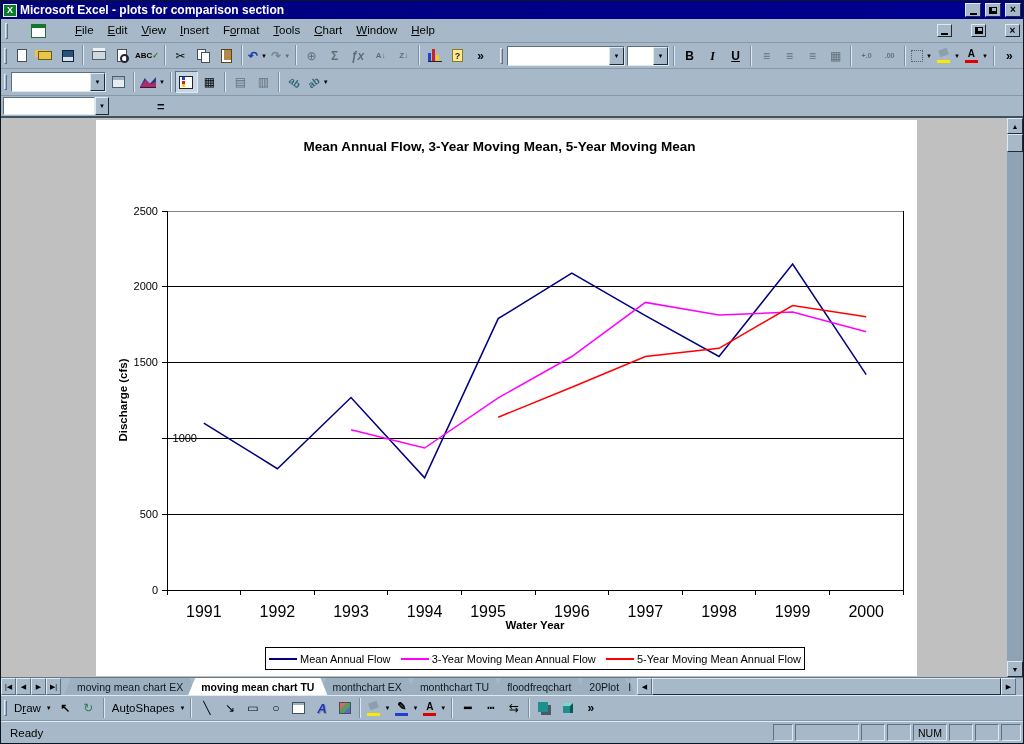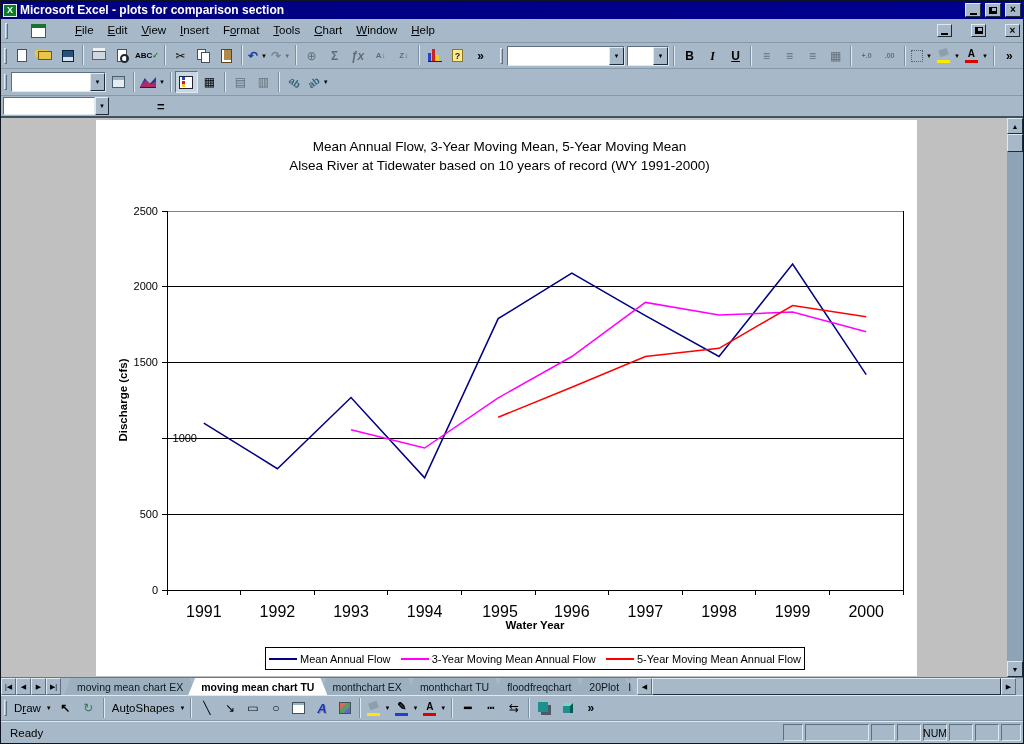--- a/index.html
+++ b/index.html
@@ -87,21 +87,21 @@
   .formularow{height:22px;display:flex;align-items:center;background:var(--face);padding:1px 0 1px 2px;flex:0 0 auto;border-bottom:2px solid #41525f;}
   .namebox{width:92px;height:18px;background:#fff;border:1px solid;border-color:var(--sh) var(--hl) var(--hl) var(--sh);}
   .nb-dd{width:14px;height:18px;background:var(--face);border:1px solid;border-color:var(--hl) var(--dk) var(--dk) var(--hl);display:flex;align-items:center;justify-content:center;font-size:6px;}
   .equals{font-weight:bold;font-size:13px;margin-left:48px;}
   .fx-area{flex:1;height:18px;}
 
   
   .main{flex:1;position:relative;background:#c0c0c0;overflow:hidden;}
   .sheet{position:absolute;left:95px;top:2px;width:821px;height:556px;background:#fff;}
   .ct{position:absolute;color:#000;}
-  .chart-title{left:0;right:14px;top:17px;text-align:center;font-weight:normal;font-size:13.5px;line-height:19px;}
+  .chart-title{left:0;right:14px;top:17px;text-align:center;font-weight:bold;font-size:13.5px;line-height:19px;}
   .ylabel{left:27px;top:280px;transform:translate(-50%,-50%) rotate(-90deg);font-weight:bold;font-size:11.5px;white-space:nowrap;}
   .xlabel{left:439px;top:499px;transform:translateX(-50%);font-weight:bold;font-size:11.5px;}
   .ytick{position:absolute;width:62px;text-align:right;font-size:11px;}
   .xtick{position:absolute;width:64px;text-align:center;font-size:16px;top:483px;}
   #chart-svg{position:absolute;inset:0;}
   .legend{position:absolute;left:169px;top:527px;width:540px;height:23px;border:1px solid #000;background:#fff;
           display:flex;align-items:center;justify-content:space-between;padding:0 3px;overflow:hidden;}
   .lg-entry{display:flex;align-items:center;white-space:nowrap;font-size:11px;}
   .lg-line{display:inline-block;width:28px;height:2px;margin-right:3px;flex:0 0 auto;}
 
@@ -125,21 +125,21 @@
   .hthumb{flex:1;background:var(--face);border:1px solid;border-color:var(--hl) var(--dk) var(--dk) var(--hl);}
   .corner{width:7px;flex:0 0 auto;}
 
   
   .drawbar{height:26px;border-top:1px solid var(--hl);}
 
   
   .statusbar{height:22px;display:flex;align-items:center;background:var(--face);border-top:1px solid var(--hl);padding:0 2px;flex:0 0 auto;font-size:11.5px;}
   .ready{padding-left:7px;flex:1;}
   .spanel{height:17px;border:1px solid;border-color:var(--sh) var(--hl) var(--hl) var(--sh);margin-left:2px;display:flex;align-items:center;justify-content:center;font-size:10.5px;}
-  .sp-a{width:20px;} .sp-b{width:64px;} .sp-c{width:24px;} .sp-num{width:24px;font-weight:normal;} .sp-d{width:20px;}
+  .sp-a{width:20px;} .sp-b{width:64px;} .sp-c{width:24px;} .sp-num{width:34px;font-weight:normal;} .sp-d{width:20px;}
 </style>
 </head>
 <body>
 
 <div id="app">
 
   <div class="titlebar">
     <span class="xlicon">X</span>
     <span class="title">Microsoft Excel - plots for comparison section</span>
     <span class="winbtn">
@@ -400,38 +400,37 @@
           <line x1="586.2" x2="586.2" y1="470" y2="475" stroke="#000" stroke-width="1" shape-rendering="crispEdges"></line>
           <line x1="659.8" x2="659.8" y1="470" y2="475" stroke="#000" stroke-width="1" shape-rendering="crispEdges"></line>
           <line x1="733.4" x2="733.4" y1="470" y2="475" stroke="#000" stroke-width="1" shape-rendering="crispEdges"></line>
           <line x1="807" x2="807" y1="470" y2="475" stroke="#000" stroke-width="1" shape-rendering="crispEdges"></line>
           <polyline points="107.8,303.2 181.4,348.7 255.0,277.5 328.6,357.8 402.2,198.6 475.8,153.2 549.4,195.6 623.0,236.5 696.6,144.1 770.2,254.7" fill="none" stroke="#000080" stroke-width="1.5"></polyline>
           <polyline points="255.0,309.8 328.6,328.0 402.2,277.9 475.8,236.5 549.4,182.4 623.0,195.1 696.6,192.1 770.2,211.8" fill="none" stroke="#ff00ff" stroke-width="1.5"></polyline>
           <polyline points="402.2,297.2 475.8,267.2 549.4,236.5 623.0,228.3 696.6,185.6 770.2,196.8" fill="none" stroke="#ff0000" stroke-width="1.5"></polyline>
         </svg>
       <div class="ct chart-title">
         <div>Mean Annual Flow, 3-Year Moving Mean, 5-Year Moving Mean</div>
-        <div>Alsea River at Tidewater based on 10 years of record (WY 1991-2000)</div>
       </div>
       <div class="ct ylabel">Discharge (cfs)</div>
       <div class="ct xlabel">Water Year</div>
       <div id="ytick-labels">
           <div class="ytick" style="top: 463.5px; left: 0px;">0</div>
           <div class="ytick" style="top: 387.7px; left: 0px;">500</div>
           <div class="ytick" style="top: 311.9px; left: 0px; margin-left: 39px;">1000</div>
           <div class="ytick" style="top: 236.1px; left: 0px;">1500</div>
           <div class="ytick" style="top: 160.3px; left: 0px;">2000</div>
           <div class="ytick" style="top: 84.5px; left: 0px;">2500</div>
         </div>
       <div id="xtick-labels">
           <div class="xtick" style="left: 75.8px;">1991</div>
           <div class="xtick" style="left: 149.4px;">1992</div>
           <div class="xtick" style="left: 223px;">1993</div>
           <div class="xtick" style="left: 296.6px;">1994</div>
-          <div class="xtick" style="left: 372px;">1995</div>
+          <div class="xtick" style="left: 360px;">1995</div>
           <div class="xtick" style="left: 443.8px;">1996</div>
           <div class="xtick" style="left: 517.4px;">1997</div>
           <div class="xtick" style="left: 591px;">1998</div>
           <div class="xtick" style="left: 664.6px;">1999</div>
           <div class="xtick" style="left: 738.2px;">2000</div>
         </div>
       <div class="legend" id="legend">
           <span class="lg-entry">
             <span class="lg-line" style="background: rgb(0, 0, 128);"></span>
             <span>Mean Annual Flow</span>

